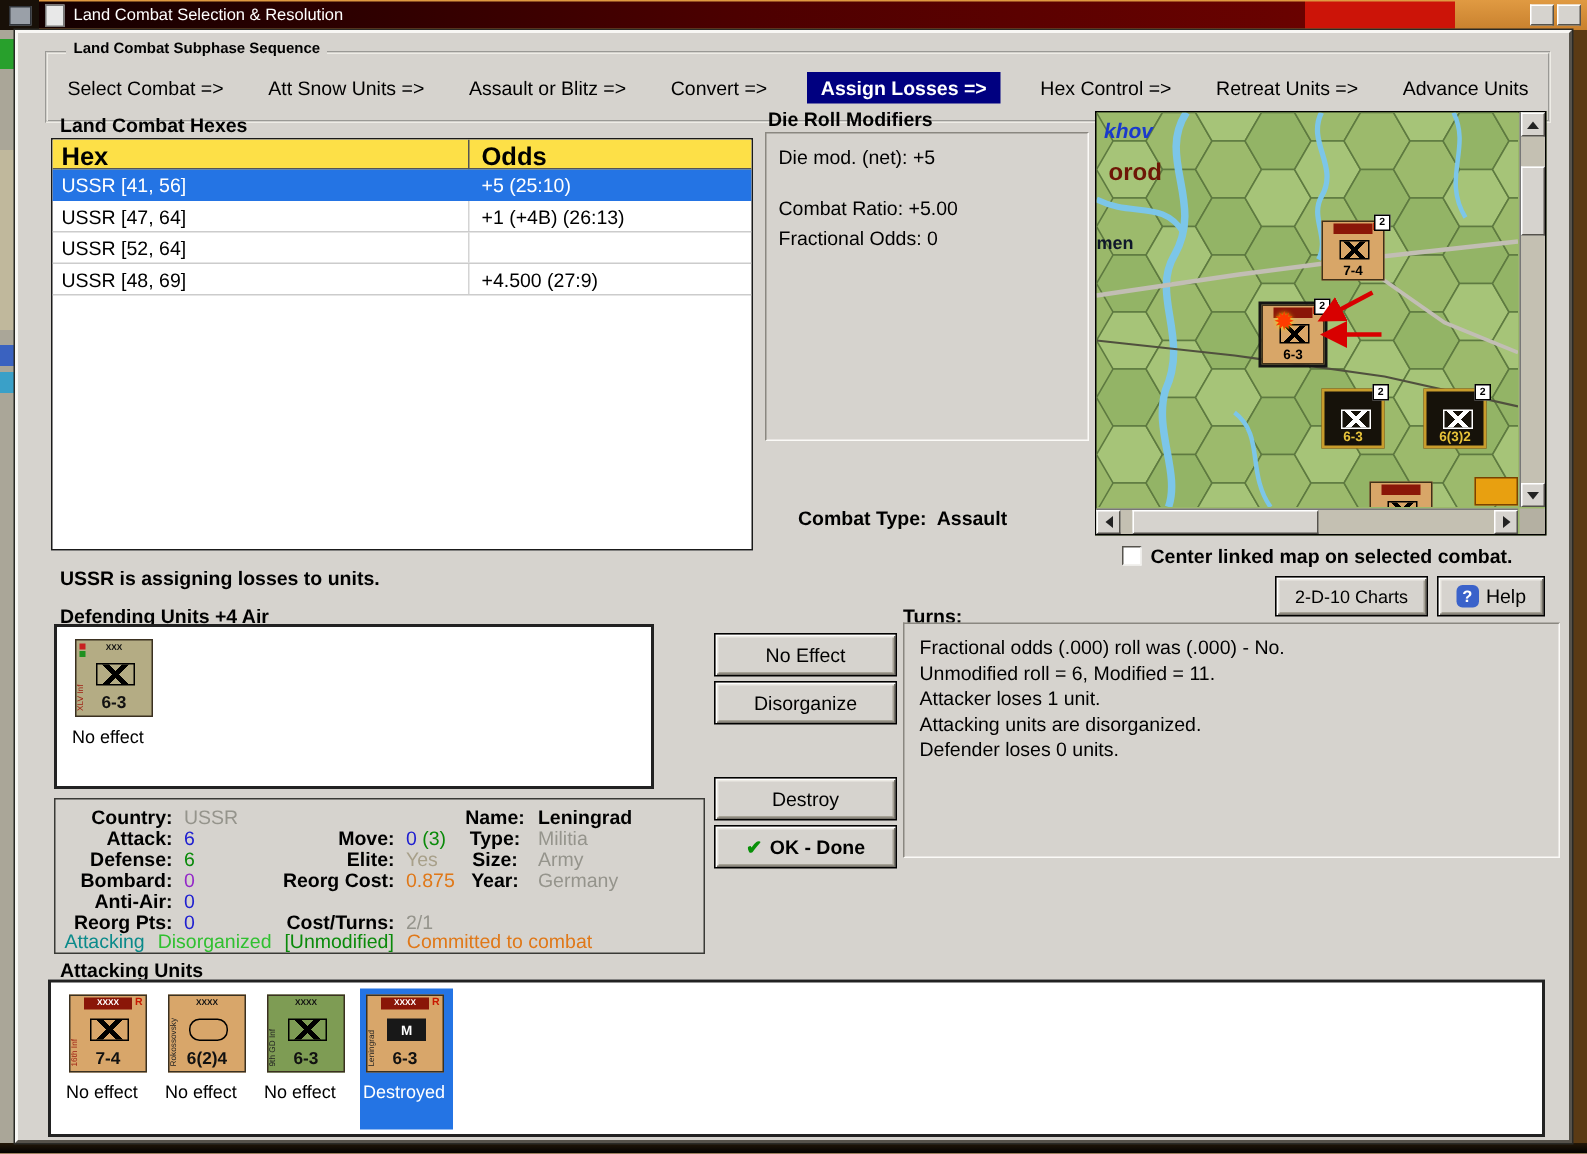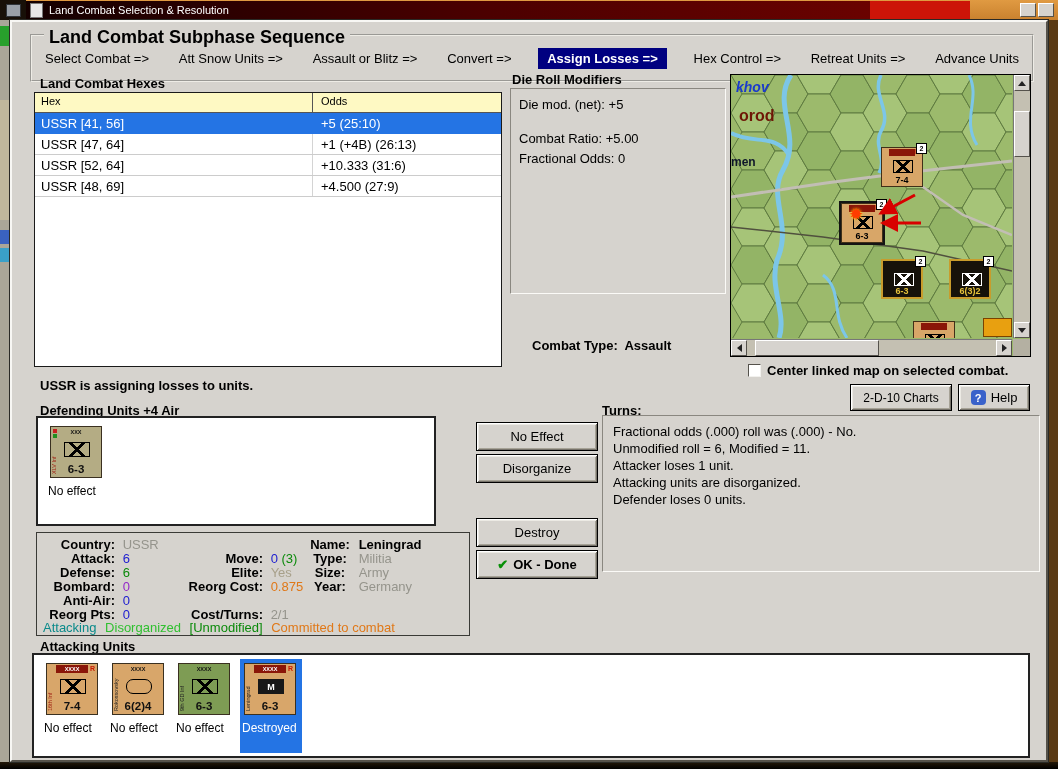--- a/index.html
+++ b/index.html
@@ -32,31 +32,31 @@
   
   .dialog{position:absolute;left:10px;top:20px;width:1038px;height:742px;background:#d6d3ce;
           border:2px solid;border-color:#f8f7f4 #56524a #56524a #f8f7f4;
           box-shadow:0 0 0 1px #2a2a26;box-sizing:border-box}
 
   .sec-title{position:absolute;font-weight:bold;font-size:13px;white-space:nowrap}
 
   
   .seq-group{position:absolute;left:18px;top:12px;width:1000px;height:44px;border:2px groove #eeece6}
   .seq-title{position:absolute;left:12px;top:-9px;background:#d6d3ce;padding:0 5px;
-             font-weight:bold;font-size:18px;white-space:nowrap}
+             font-weight:bold;font-size:10px;white-space:nowrap}
   .seq-row{position:absolute;left:10px;right:10px;top:10px;height:24px;display:flex;
            justify-content:space-between;align-items:center;font-size:13px}
   .phase{padding:2px 3px;white-space:nowrap;cursor:default}
   .phase.active{background:#000080;color:#fff;font-weight:bold;padding:3px 9px}
 
   
   .hex-table{position:absolute;left:22px;top:70px;width:468px;height:275px;background:#fff;
              border:1px solid #1a1a1a;box-sizing:border-box;overflow:hidden}
-  .ht-head{display:flex;height:20px;background:#fef9c3;border-bottom:1px solid #555;
-           font-weight:normal;font-size:11px;box-sizing:border-box}
+  .ht-head{display:flex;height:20px;background:#fde047;border-bottom:1px solid #555;
+           font-weight:bold;font-size:17px;box-sizing:border-box}
   .ht-head .c1{width:278px;padding:2px 0 0 6px;border-right:1px solid #555;box-sizing:border-box}
   .ht-head .c2{flex:1;padding:2px 0 0 8px}
   .ht-row{display:flex;height:21px;font-size:13px;border-bottom:1px solid #ccc;box-sizing:border-box}
   .ht-row .c1{width:278px;padding:3px 0 0 6px;border-right:1px solid #d4d4d4;box-sizing:border-box}
   .ht-row .c2{flex:1;padding:3px 0 0 8px}
   .ht-row.sel{background:#2474e4;color:#fff;border-bottom-color:#2474e4}
   .ht-row.sel .c1{border-right-color:#2474e4}
 
   
   .die-box{position:absolute;left:498px;top:66px;width:216px;height:206px;background:#d6d3ce;
@@ -232,21 +232,20 @@
     <div class="ht-row sel">
       <div class="c1">USSR [41, 56]</div>
       <div class="c2">+5 (25:10)</div>
     </div>
     <div class="ht-row">
       <div class="c1">USSR [47, 64]</div>
       <div class="c2">+1 (+4B) (26:13)</div>
     </div>
     <div class="ht-row">
       <div class="c1">USSR [52, 64]</div>
-      <div class="c2">+10.333 (31:6)</div>
     </div>
     <div class="ht-row">
       <div class="c1">USSR [48, 69]</div>
       <div class="c2">+4.500 (27:9)</div>
     </div>
   </div>
 
   <div class="sec-title" style="left:500px;top:50px">Die Roll Modifiers</div>
   <div class="die-box">
     <div class="die-ln">Die mod. (net): +5</div>

